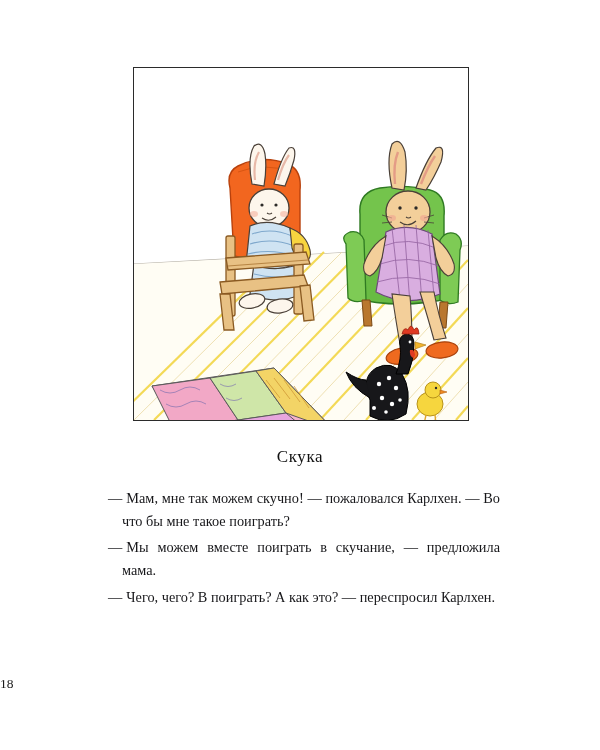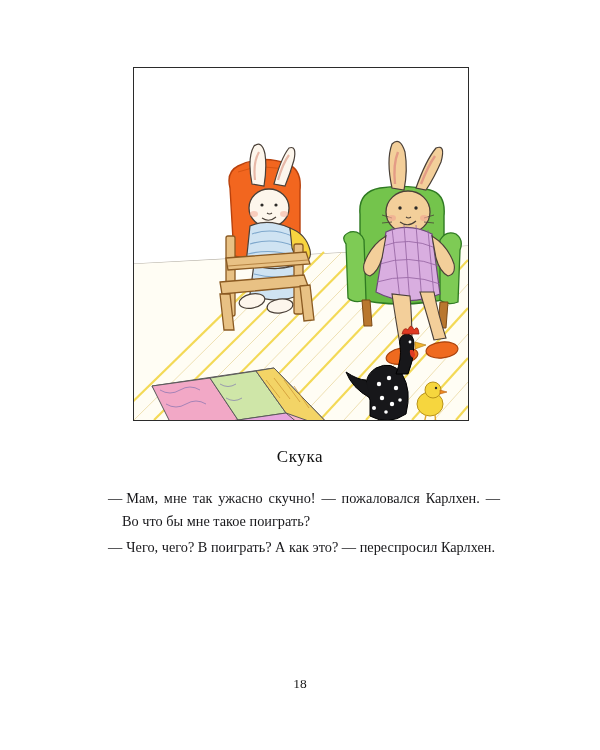--- a/index.html
+++ b/index.html
@@ -70,21 +70,21 @@
     margin-left: -14px;
     padding-right: 4px;
   }
 
   
   .folio {
     position: absolute;
     left: 0;
     top: 676px;
     width: 600px;
-    text-align: center;
+    text-align: left;
     font-size: 13.5px;
     color: #1a1a1a;
   }
 </style>
 </head>
 <body>
 
 <div class="page">
 
   <div class="illustration">
@@ -292,19 +292,20 @@
             <path d="M302 356 L298 360"></path>
             <path d="M302 356 L306 360"></path>
         </g>
       </g>
     </svg>
   </div>
 
   <div class="story-title">Скука</div>
 
   <div class="body-text">
-    <p class="para"><span class="dash">—</span><span>Мам, мне так ужасно скучно! — пожаловался Карлхен. — Во что бы мне такое поиграть?</span></p>
+    <p class="para"><span class="dash">—</span><span>Мам, мне так можем скучно! — пожаловался Карлхен. — Во что бы мне такое поиграть?</span></p>
+    <p class="para"><span class="dash">—</span><span>Мы можем вместе поиграть в скучание, — предложила мама.</span></p>
     <p class="para"><span class="dash">—</span><span>Чего, чего? В поиграть? А как это? — переспросил Карлхен.</span></p>
   </div>
 
   <div class="folio">18</div>
 
 </div>
 
 </body></html>

